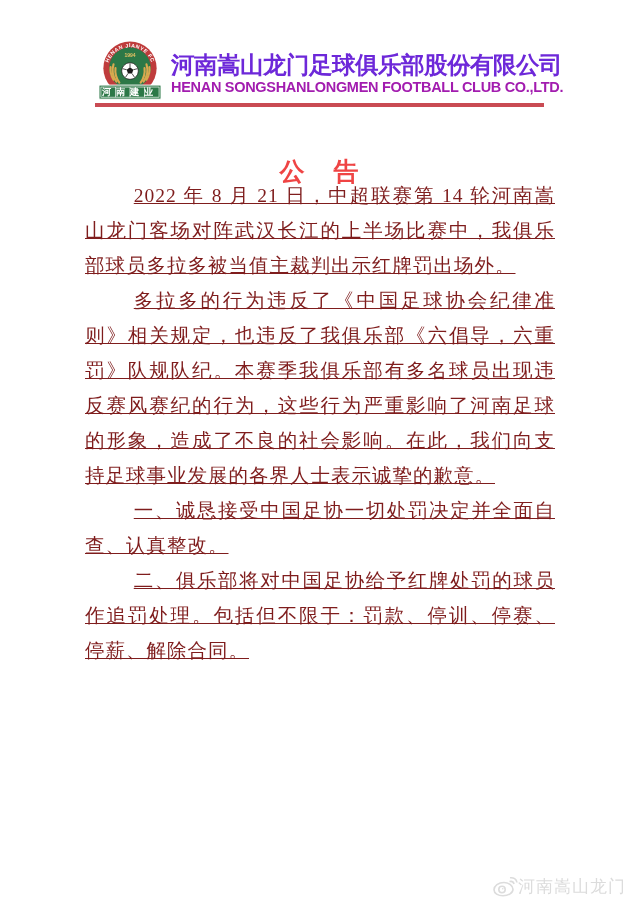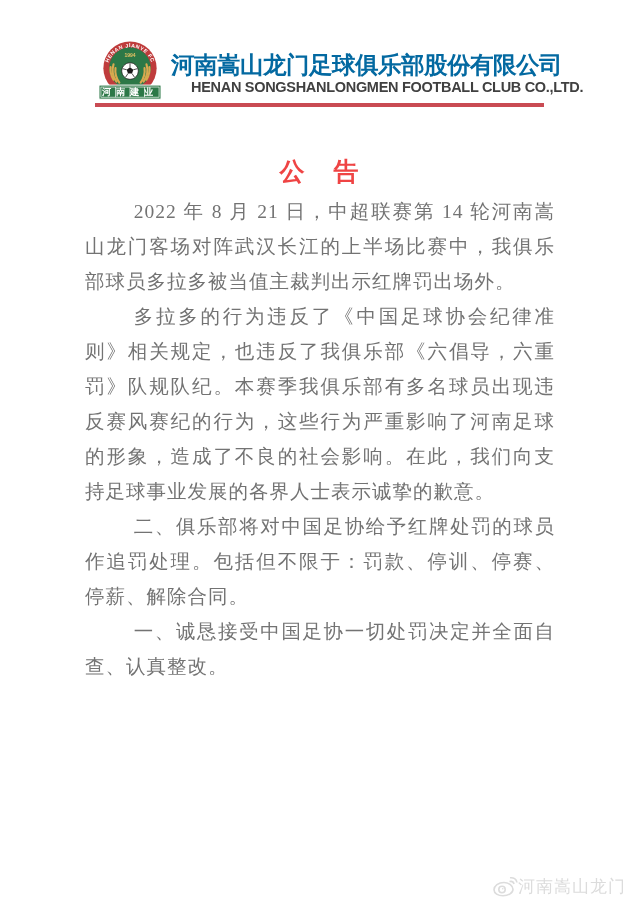--- a/index.html
+++ b/index.html
@@ -22,33 +22,32 @@
     display: flex;
     align-items: center;
   }
   .crest { width: 68px; height: 62px; flex: 0 0 auto; }
   .club-names { margin-left: 7px; padding-top: 2px; }
   .club-name-cn {
     font-family: "Liberation Sans", "DejaVu Sans", sans-serif;
     font-weight: bold;
     font-size: 23.5px;
     letter-spacing: -0.5px;
-    color: #0369a1;
+    color: #6d28d9;
     line-height: 28px;
     white-space: nowrap;
   }
   .club-name-en {
     font-family: "Liberation Sans", "DejaVu Sans", sans-serif;
     font-weight: bold;
     font-size: 14.5px;
     letter-spacing: -0.3px;
-    color: #404040;
+    color: #a21caf;
     line-height: 17px;
     white-space: nowrap;
-    margin-left: 20px;
   }
   .header-rule {
     position: absolute;
     top: 103px;
     left: 95px;
     width: 449px;
     height: 4px;
     background: #c94b53;
   }
 
@@ -60,29 +59,30 @@
     width: 470px;
     text-align: center;
     font-family: "Liberation Sans", "DejaVu Sans", sans-serif;
     font-weight: bold;
     font-size: 25px;
     color: #ef4444;
     letter-spacing: 2px;
   }
   .doc-body {
     position: absolute;
-    top: 194px;
+    top: 178px;
     left: 85px;
     width: 470px;
     font-size: 19.5px;
     line-height: 35px;
     letter-spacing: 1px;
-    color: #737373;
+    color: #7f1d1d;
     text-align: justify;
     text-justify: inter-character;
+    text-decoration: underline;
   }
   .doc-body p {
     text-indent: 2.5em;
   }
 
   
   .watermark {
     position: absolute;
     right: 14px;
     bottom: 7px;
@@ -152,22 +152,22 @@
     </div>
   </div>
 
   <div class="header-rule"></div>
 
   <h1 class="doc-title">公　告</h1>
 
   <div class="doc-body">
     <p>2022 年 8 月 21 日，中超联赛第 14 轮河南嵩山龙门客场对阵武汉长江的上半场比赛中，我俱乐部球员多拉多被当值主裁判出示红牌罚出场外。</p>
     <p>多拉多的行为违反了《中国足球协会纪律准则》相关规定，也违反了我俱乐部《六倡导，六重罚》队规队纪。本赛季我俱乐部有多名球员出现违反赛风赛纪的行为，这些行为严重影响了河南足球的形象，造成了不良的社会影响。在此，我们向支持足球事业发展的各界人士表示诚挚的歉意。</p>
+    <p>一、诚恳接受中国足协一切处罚决定并全面自查、认真整改。</p>
     <p>二、俱乐部将对中国足协给予红牌处罚的球员作追罚处理。包括但不限于：罚款、停训、停赛、停薪、解除合同。</p>
-    <p>一、诚恳接受中国足协一切处罚决定并全面自查、认真整改。</p>
   </div>
 
   <div class="watermark">
     <svg width="26" height="22" viewBox="0 0 26 22" aria-hidden="true">
       <g stroke="#dcdcdc" stroke-width="1.6" fill="none">
         <path d="M 12 6.5 C 6.5 6.5 2 10 2 13.8 C 2 17.3 6 19.8 11 19.8 C 16.5 19.8 21 16.8 21 13.2 C 21 10.2 17 6.5 12 6.5 Z"></path>
         <circle cx="10" cy="13.5" r="3.2"></circle>
         <circle cx="10.8" cy="12.8" r="0.8" fill="#dcdcdc" stroke="none"></circle>
         <path d="M 17.5 5.5 C 19.5 5 21.5 6 22 8"></path>
         <path d="M 18 1.8 C 21.5 1.2 24.5 3.2 25 6.5"></path>

